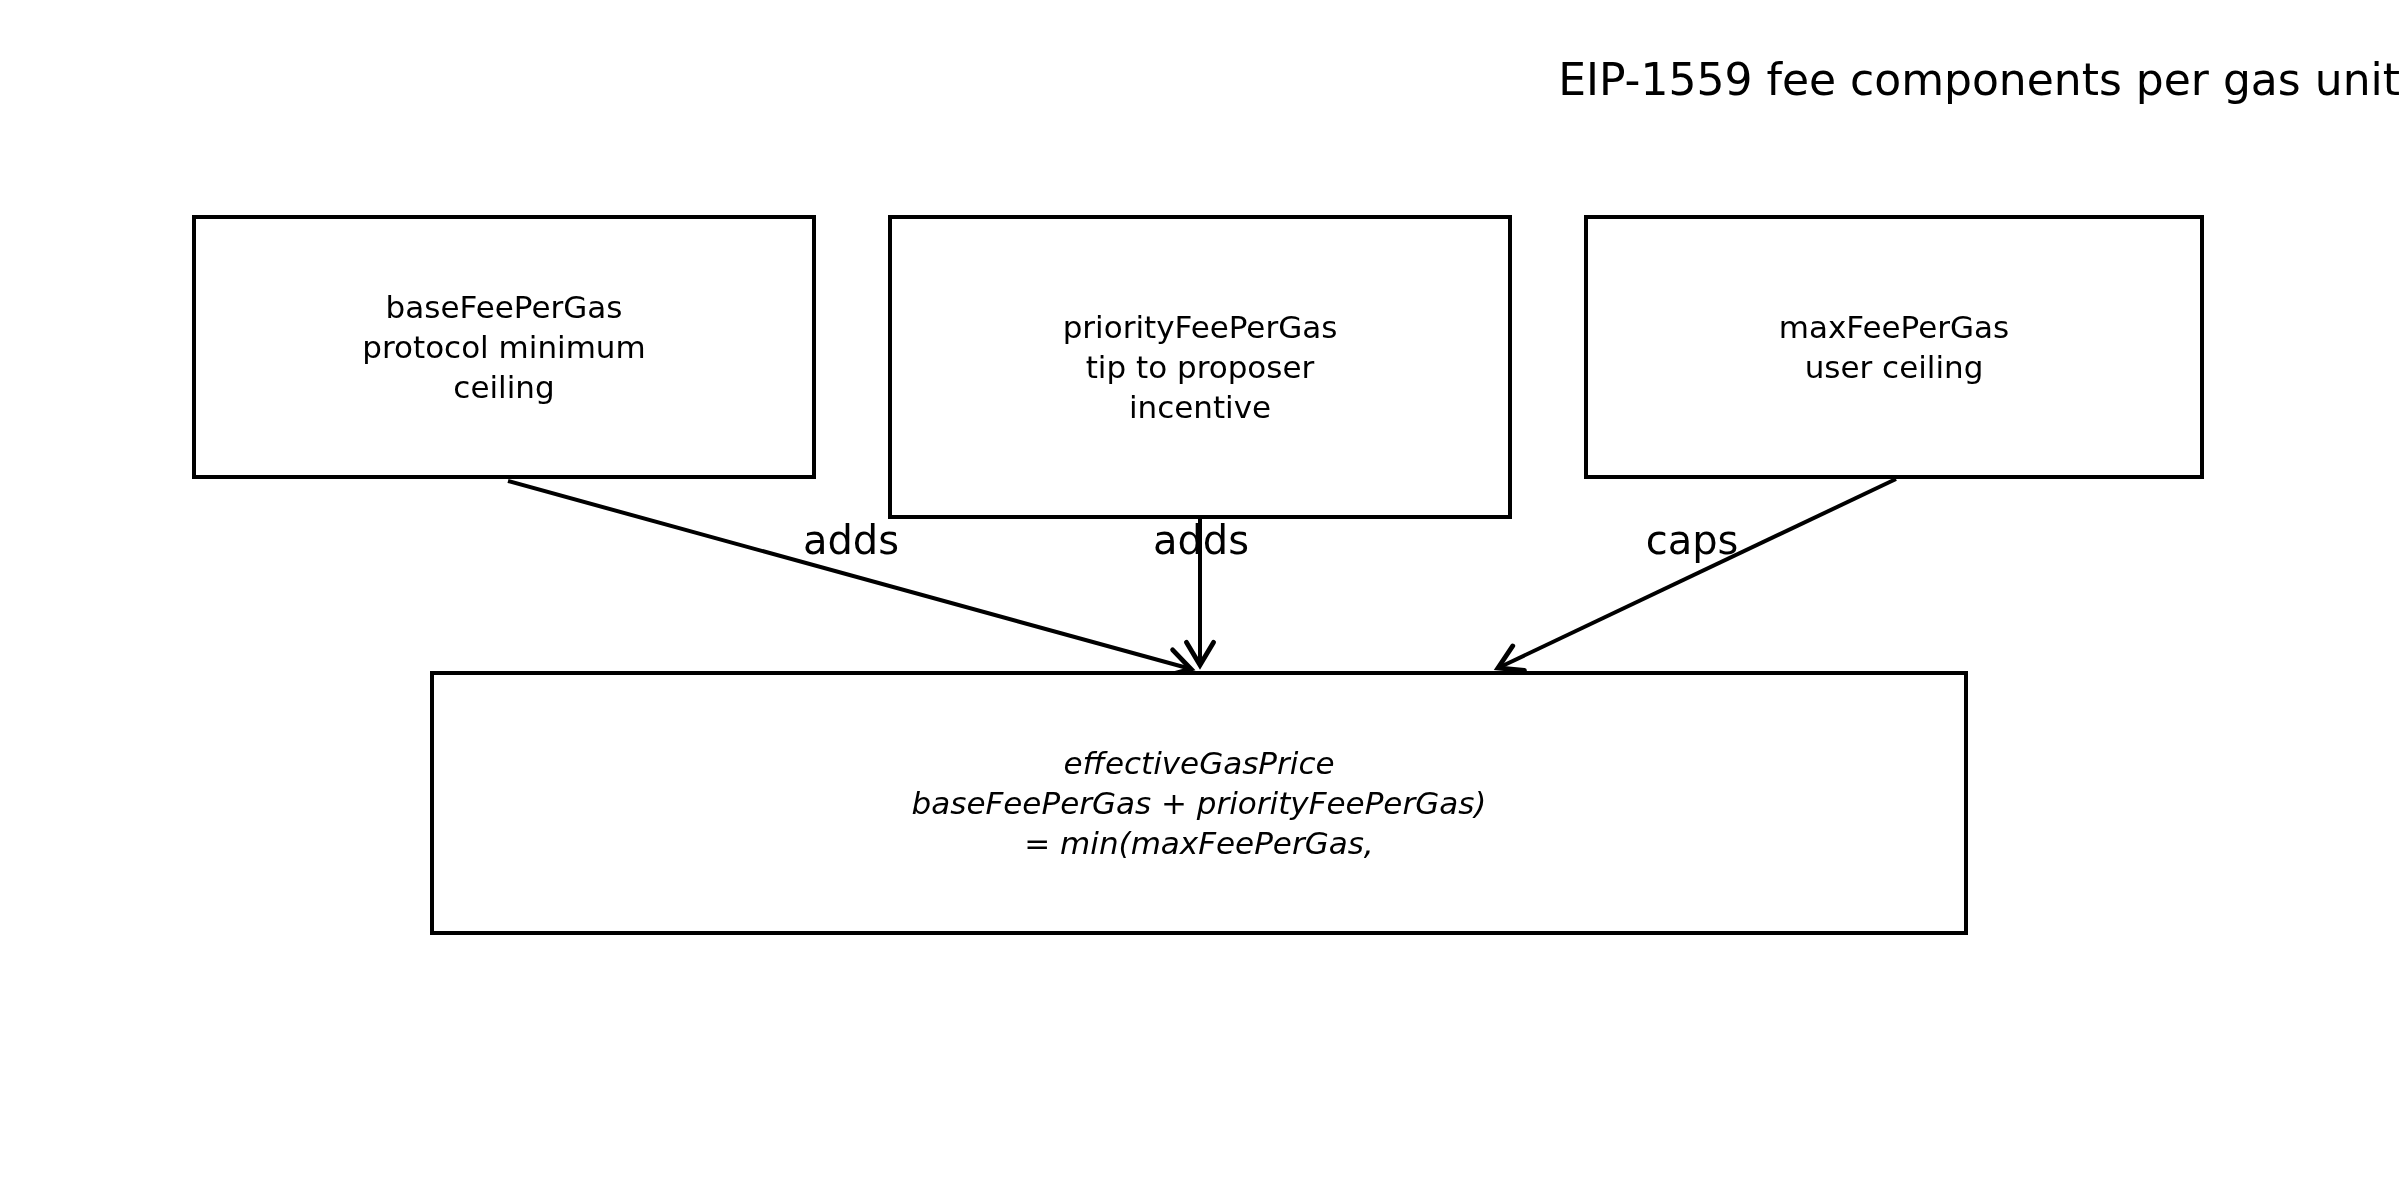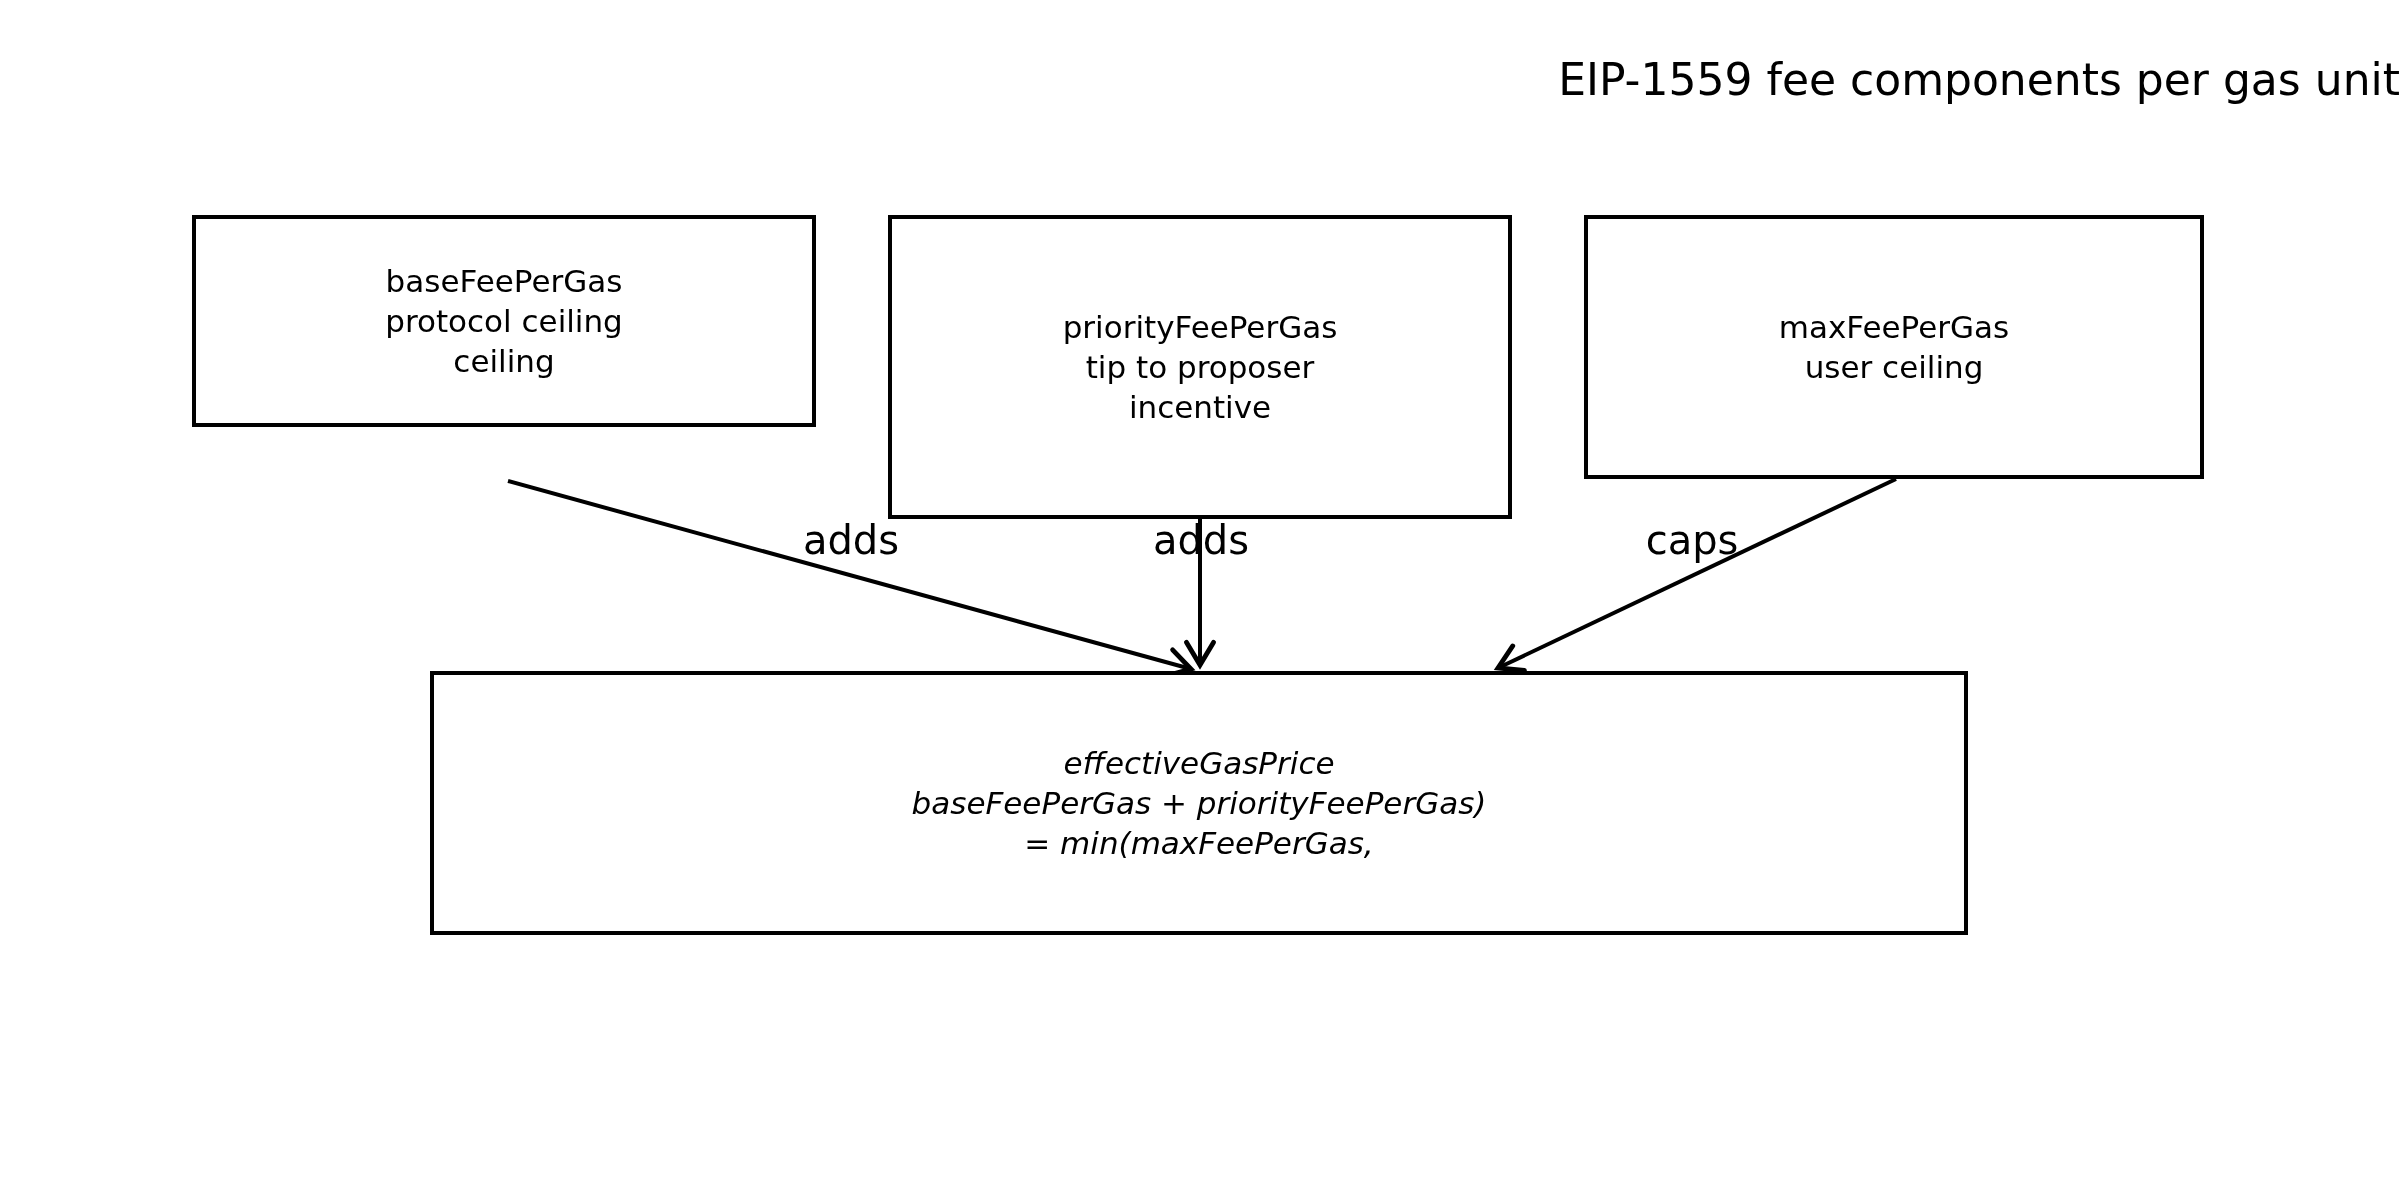--- a/index.html
+++ b/index.html
@@ -37,21 +37,21 @@
     align-items: center;
     justify-content: center;
     text-align: center;
   }
   .node-text {
     font-size: 31px;
     line-height: 40px;
     color: #000000;
   }
   .node-text span { display: block; }
-  #node-base     { left: 192px;  top: 215px; width: 624px;  height: 212px; }
+  #node-base     { left: 192px;  top: 215px; width: 624px;  height: 264px; }
   #node-priority { left: 888px;  top: 215px; width: 624px;  height: 304px; }
   #node-max      { left: 1584px; top: 215px; width: 620px;  height: 264px; justify-content: center; }
   #node-effective{ left: 430px;  top: 671px; width: 1538px; height: 264px; font-style: italic; }
   .arrows {
     position: absolute;
     left: 0;
     top: 0;
     width: 2400px;
     height: 1200px;
     pointer-events: none;
@@ -88,21 +88,21 @@
       </marker>
     </defs>
     <line class="edge-line" x1="508" y1="481" x2="1191" y2="669" marker-end="url(#arrowhead)"></line>
     <line class="edge-line" x1="1200" y1="479" x2="1200" y2="665" marker-end="url(#arrowhead)"></line>
     <line class="edge-line" x1="1896" y1="479" x2="1498" y2="668" marker-end="url(#arrowhead)"></line>
   </svg>
 
   <div class="node" id="node-base">
     <div class="node-text">
       <span>baseFeePerGas</span>
-      <span>protocol ceiling</span>
+      <span>protocol minimum</span>
       <span>ceiling</span>
     </div>
   </div>
 
   <div class="node" id="node-priority">
     <div class="node-text">
       <span>priorityFeePerGas</span>
       <span>tip to proposer</span>
       <span>incentive</span>
     </div>

